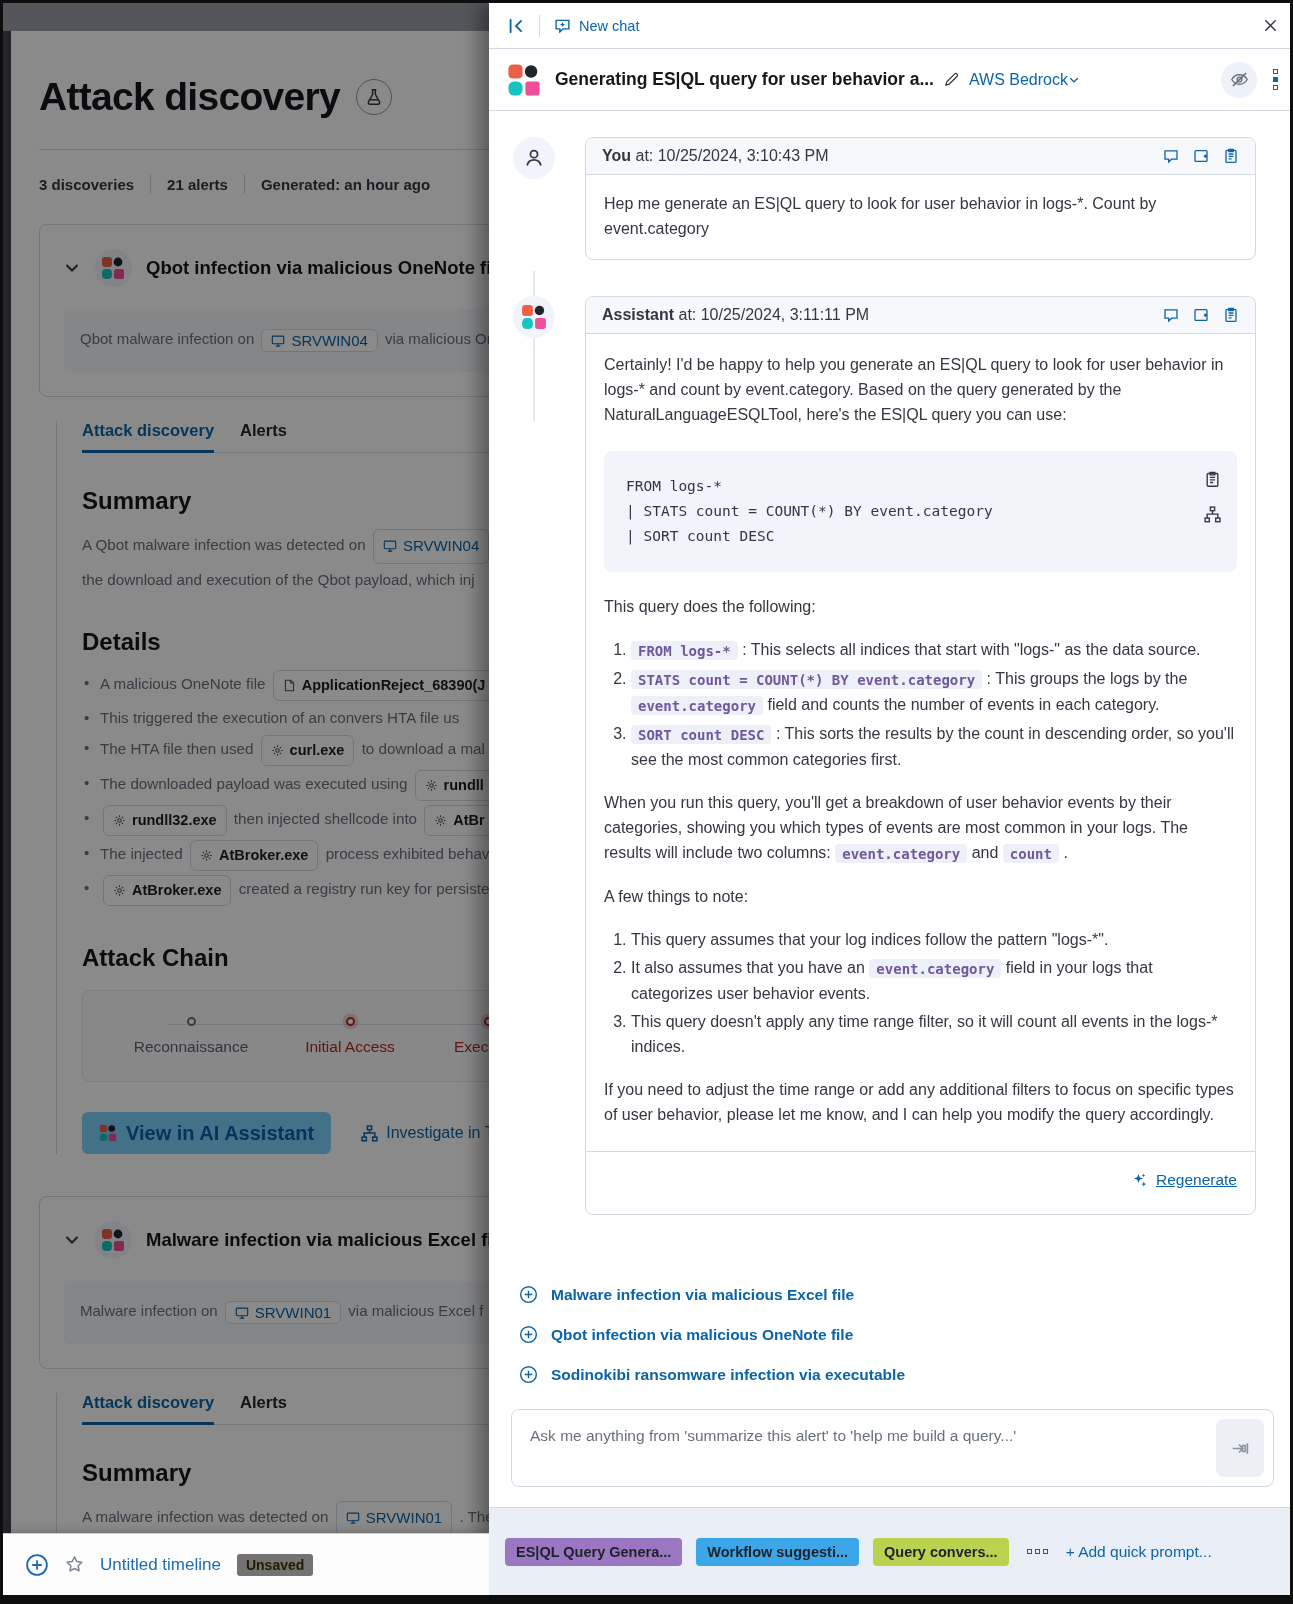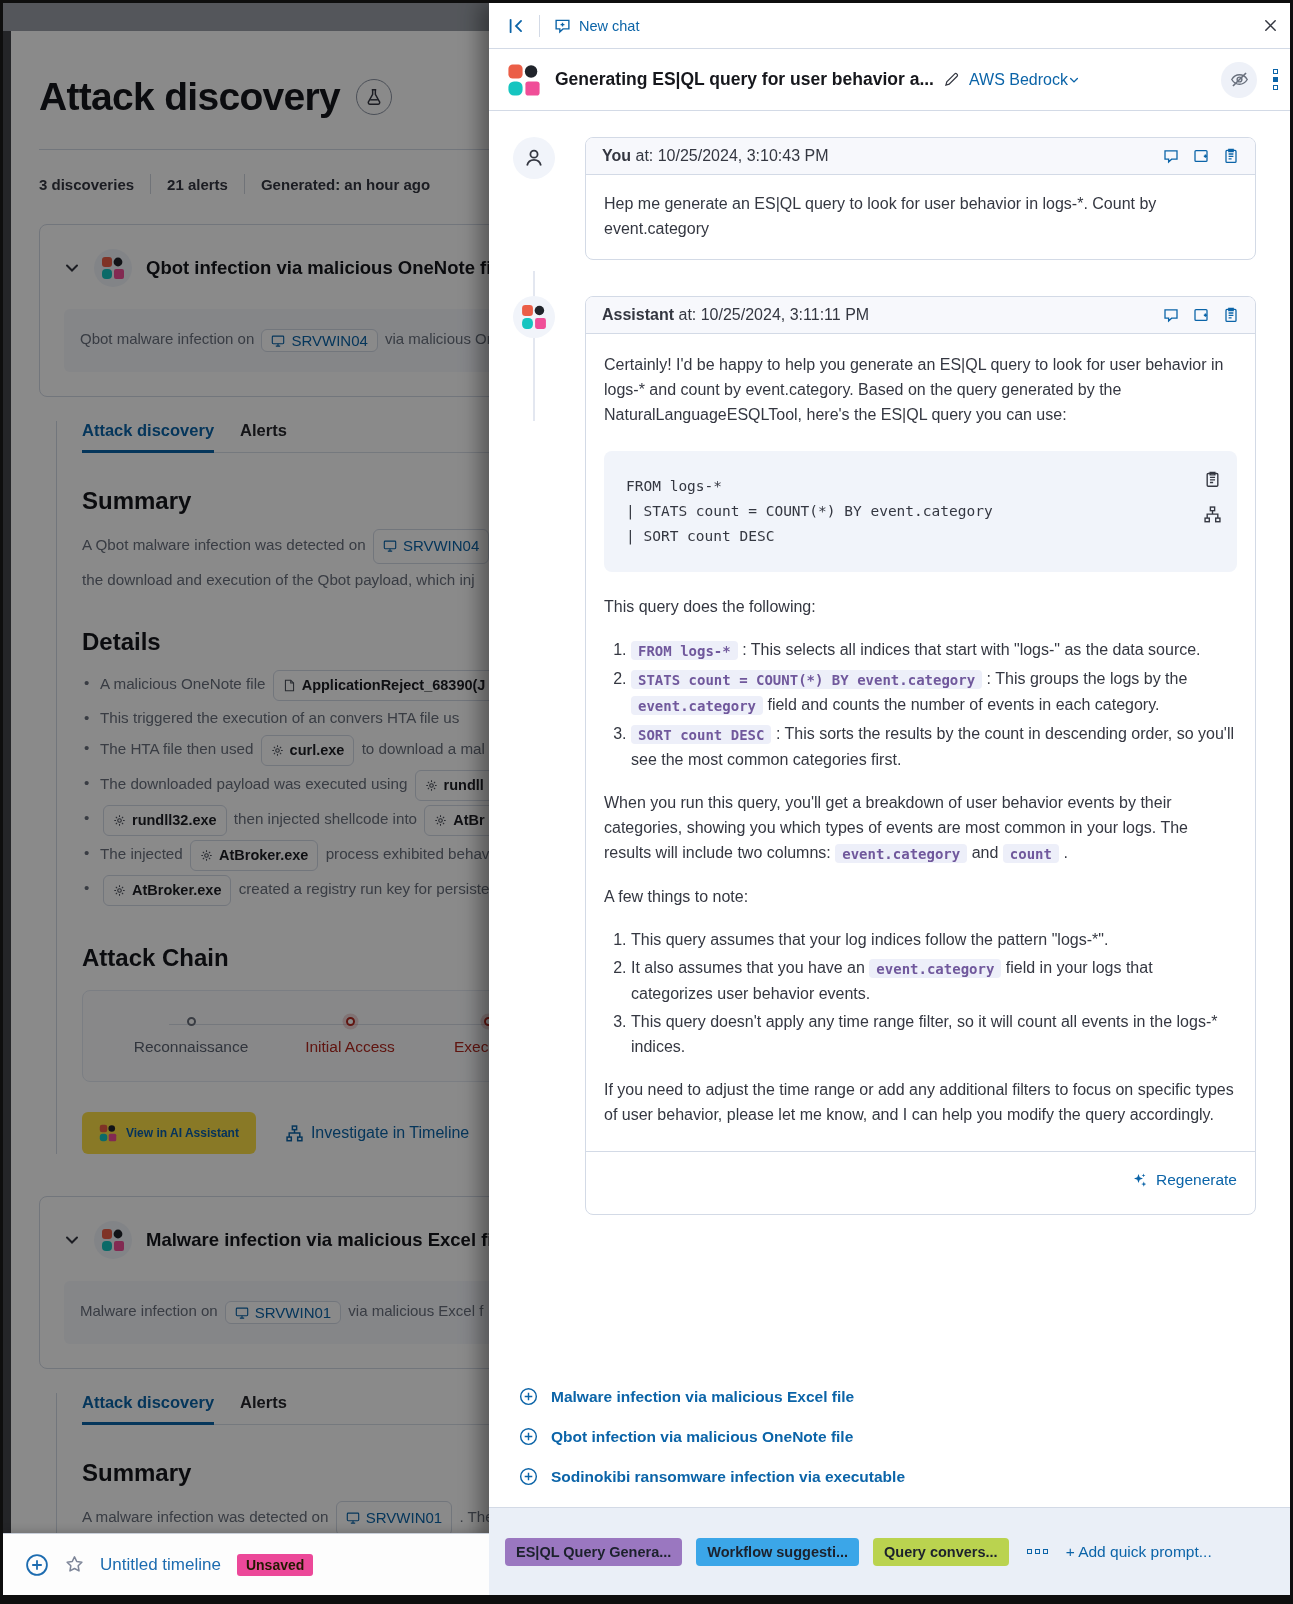--- a/index.html
+++ b/index.html
@@ -48,26 +48,26 @@
   .chain-line { position:absolute; left:86px; right:10px; top:33px; height:1px;
                 background:repeating-linear-gradient(90deg,#c6ccd8 0 1px, transparent 1px 13px); border-top:0; }
   .chain-line::before { content:""; position:absolute; left:0; right:0; top:0; height:1px; background:#d9dee8; }
   .chain-step { position:absolute; top:26px; text-align:center; }
   .chain-dot { width:9px; height:9px; border-radius:50%; margin:0 auto; background:#fff; border:2.5px solid #69707d; }
   .chain-step.red .chain-dot { border-color:#b2271f; box-shadow:0 0 0 3.5px rgba(178,39,31,.18); }
   .chain-label { margin-top:12px; font-size:15.5px; color:#5b6271; }
   .chain-step.red .chain-label { color:#b2271f; }
 
   .disc-actions { margin-top:30px; display:flex; align-items:center; gap:30px; }
-  .btn-ai { display:inline-flex; align-items:center; gap:9px; background:#fde047; color:#0b5ea8; font-size:12px; font-weight:600; border:none; border-radius:6px; height:42px; padding:0 17px; white-space:nowrap; }
+  .btn-ai { display:inline-flex; align-items:center; gap:9px; background:#7dd3fc; color:#0b5ea8; font-size:20px; font-weight:600; border:none; border-radius:6px; height:42px; padding:0 17px; white-space:nowrap; }
   .link-timeline { display:inline-flex; align-items:center; gap:8px; color:#0b64a8; font-size:16px; font-weight:500; white-space:nowrap; }
 
   .timeline-bar { position:absolute; left:0; bottom:0; width:486px; height:62px; background:#fdfdfd; border-top:1px solid #c9cfda; display:flex; align-items:center; gap:16px; padding:0 22px; z-index:60; box-shadow:0 -2px 8px rgba(0,0,0,.18); }
   .tb-title { color:#1d6cb0; font-size:17px; font-weight:500; }
-  .badge-unsaved { background:#ec4899; color:#231a00; font-size:14px; font-weight:700; border-radius:3px; padding:3px 9px; }
+  .badge-unsaved { background:#737373; color:#231a00; font-size:14px; font-weight:700; border-radius:3px; padding:3px 9px; }
 
   .dim { position:absolute; inset:0; background:rgba(0,0,0,0.46); z-index:50; pointer-events:none; }
   .dim.partial { bottom:62px; }
 
   
   .flyout { position:absolute; left:486px; top:0; width:807px; height:100%; background:#fff; display:flex; flex-direction:column; box-shadow:-10px 0 18px rgba(0,0,0,.35); }
   .fly-top { flex:0 0 46px; display:flex; align-items:center; padding:0 18px; border-bottom:1px solid #d3dae6; }
   .fly-top .vsep { width:1px; height:22px; background:#d3dae6; margin:0 14px; }
   .newchat { display:inline-flex; align-items:center; gap:8px; color:#0b64a8; font-size:14.5px; font-weight:500; }
   .fly-top .spacer, .fly-header .spacer { flex:1; }
@@ -95,21 +95,21 @@
   .msg-body p:first-child { margin-top:2px; }
 
   .code-block { position:relative; background:#f1f4fa; border-radius:8px; padding:23px 60px 23px 22px; margin:24px 0 22px; font-family:"DejaVu Sans Mono", monospace; font-size:14.5px; line-height:25px; color:#343741; }
   .code-icons { position:absolute; right:16px; top:20px; display:flex; flex-direction:column; gap:18px; color:#343741; }
 
   ol.exp-list { margin:0 0 18px 0; padding-left:27px; }
   ol.exp-list li { margin:3px 0; }
   .icode { font-family:"DejaVu Sans Mono", monospace; font-size:14px; font-weight:700; color:#70589c; background:#edeff9; border-radius:4px; padding:1.5px 7px; }
 
   .regen-row { border-top:1px solid #d3dae6; margin:24px -18px 0; padding:15px 18px 4px; display:flex; justify-content:flex-end; }
-  .regen { display:inline-flex; align-items:center; gap:8px; color:#0b64a8; font-size:15.5px; font-weight:500; }
+  .regen { display:inline-flex; align-items:center; gap:8px; color:#0b64a8; font-size:15.5px; font-weight:500;text-decoration:underline; }
 
   .qp-block { flex:0 0 auto; padding:2px 0 0 30px; }
   .qp-row { display:flex; align-items:center; gap:13px; color:#0b64a8; font-size:15.5px; font-weight:700; margin-bottom:21px; }
 
   .input-wrap { flex:0 0 auto; margin:4px 22px 16px; position:relative; }
   .prompt-input { width:100%; height:78px; border:1px solid #d3dae6; border-radius:8px; resize:none; padding:17px 70px 10px 18px; font-family:"Liberation Sans", sans-serif; font-size:15.5px; color:#343741; background:#fff; }
   .prompt-input::placeholder { color:#69707d; opacity:1; }
   .send-btn { position:absolute; right:10px; top:10px; width:48px; height:58px; border:none; border-radius:8px; background:#eceff6; color:#8a91a0; display:flex; align-items:center; justify-content:center; }
 
   .fly-footer { flex:0 0 88px; background:#eaeff7; border-top:1px solid #d3dae6; display:flex; align-items:center; gap:14px; padding:0 16px; }
@@ -588,20 +588,29 @@
         <span>
             <svg width="19" height="19" viewBox="0 0 16 16" fill="none" stroke="currentColor" stroke-width="1.2">
               <circle cx="8" cy="8" r="6.6"></circle>
               <path d="M8 4.8v6.4M4.8 8h6.4"></path>
             </svg>
           </span>
         <span>Sodinokibi ransomware infection via executable</span>
       </div>
     </div>
 
+    <div class="input-wrap">
+      <textarea class="prompt-input" placeholder="Ask me anything from 'summarize this alert' to 'help me build a query...'" style=""></textarea>
+      <button class="send-btn">
+        <svg width="19" height="19" viewBox="0 0 16 16" fill="none" stroke="currentColor" stroke-width="1.3">
+            <path d="M1.5 8h8.2M6.6 4.6 10 8l-3.4 3.4M9.7 5.4h2.2v5.2H9.7z" fill="none"></path>
+            <path d="M13.8 3.6v8.8" stroke-width="1.4"></path>
+          </svg>
+      </button>
+    </div>
 
     <div class="fly-footer">
       <span class="sys-badge purple">ES|QL Query Genera...</span>
       <span class="sys-badge blue">Workflow suggesti...</span>
       <span class="sys-badge green">Query convers...</span>
       <span class="sq-dots-h">
           <span></span>
           <span></span>
           <span></span>
         </span>

